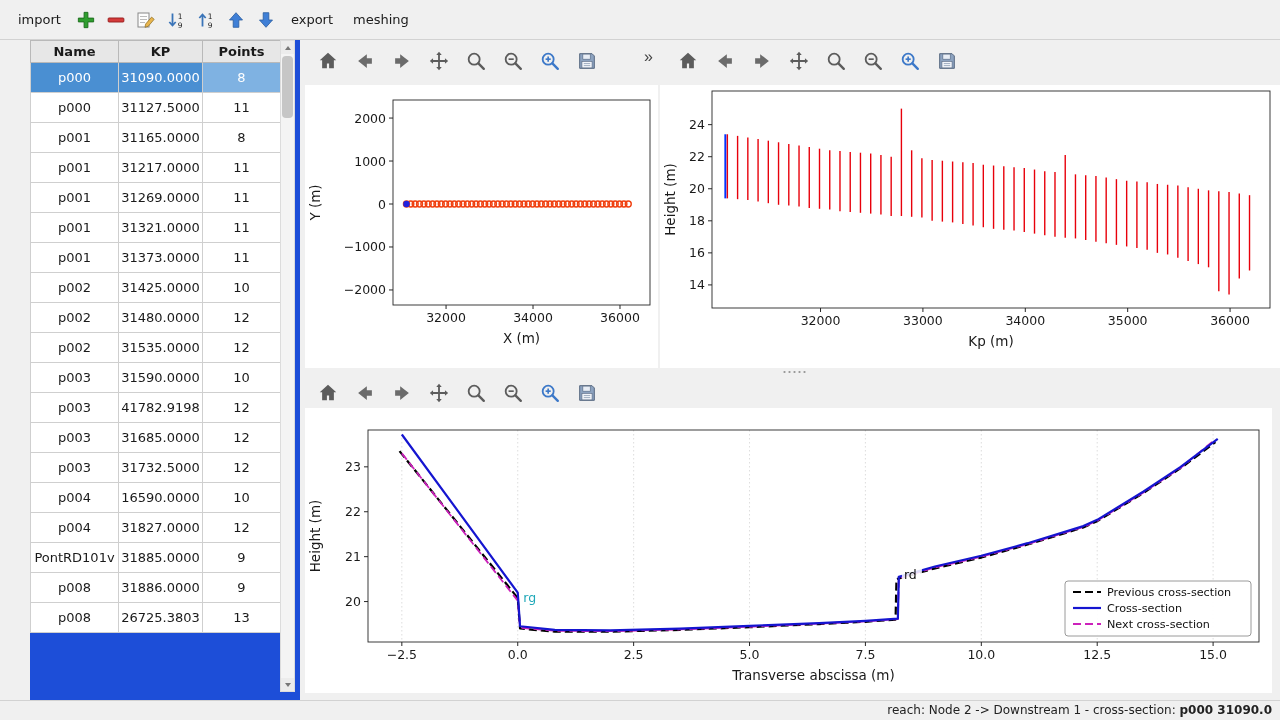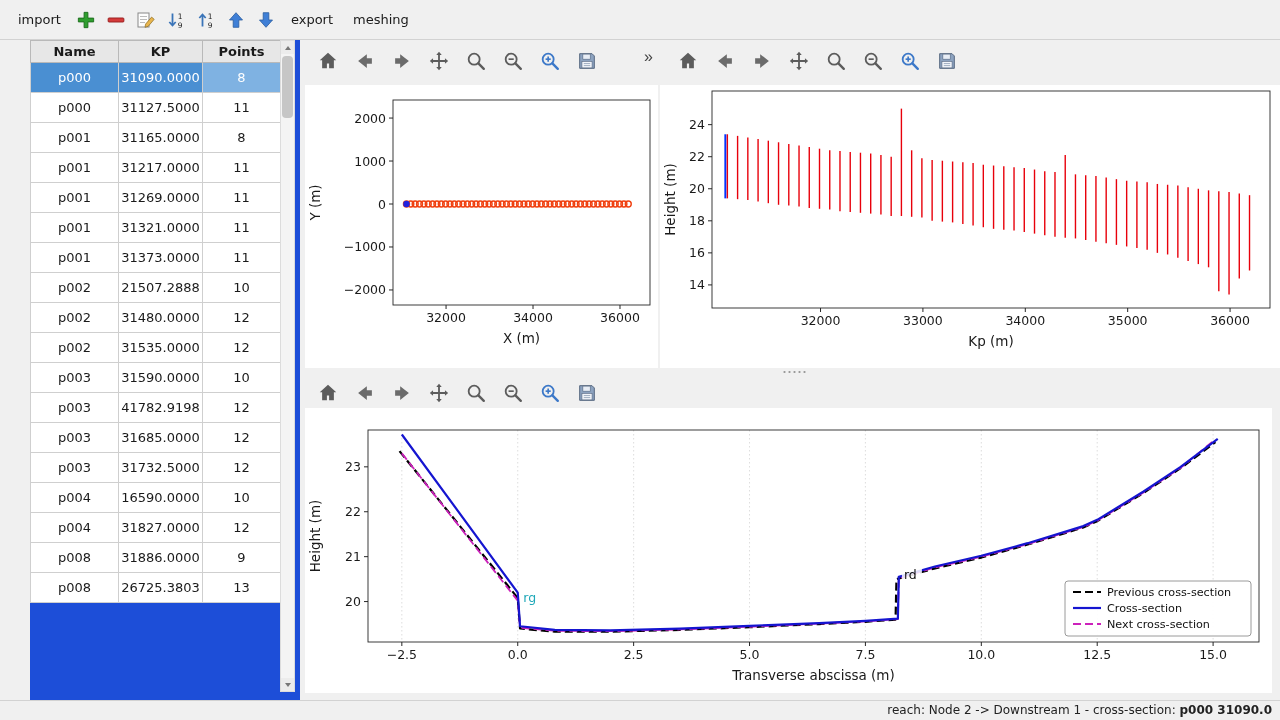--- a/index.html
+++ b/index.html
@@ -183,21 +183,21 @@
             <td>31321.0000</td>
             <td>11</td>
           </tr>
           <tr>
             <td>p001</td>
             <td>31373.0000</td>
             <td>11</td>
           </tr>
           <tr>
             <td>p002</td>
-            <td>21507.2888</td>
+            <td>31425.0000</td>
             <td>10</td>
           </tr>
           <tr>
             <td>p002</td>
             <td>31480.0000</td>
             <td>12</td>
           </tr>
           <tr>
             <td>p002</td>
             <td>31535.0000</td>
@@ -225,20 +225,25 @@
           </tr>
           <tr>
             <td>p004</td>
             <td>16590.0000</td>
             <td>10</td>
           </tr>
           <tr>
             <td>p004</td>
             <td>31827.0000</td>
             <td>12</td>
+          </tr>
+          <tr>
+            <td>PontRD101v</td>
+            <td>31885.0000</td>
+            <td>9</td>
           </tr>
           <tr>
             <td>p008</td>
             <td>31886.0000</td>
             <td>9</td>
           </tr>
           <tr>
             <td>p008</td>
             <td>26725.3803</td>
             <td>13</td>

